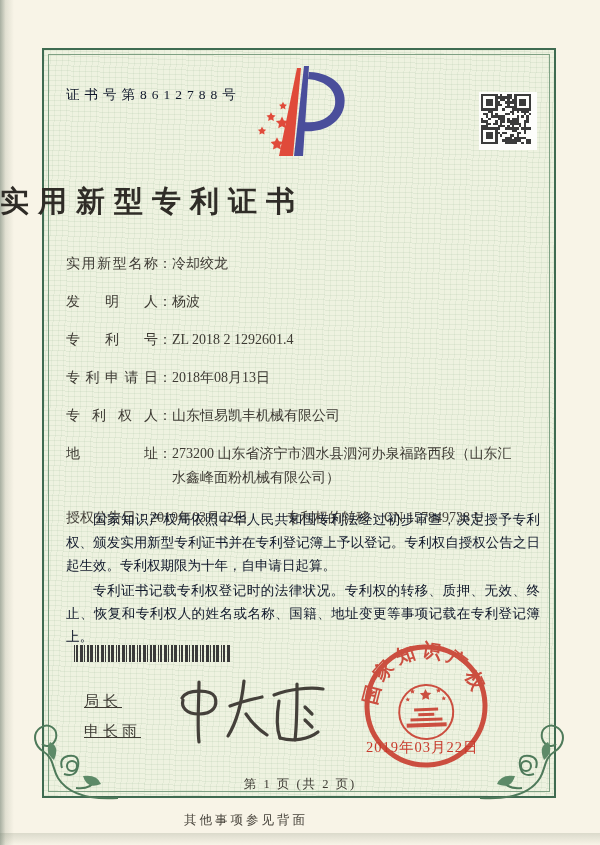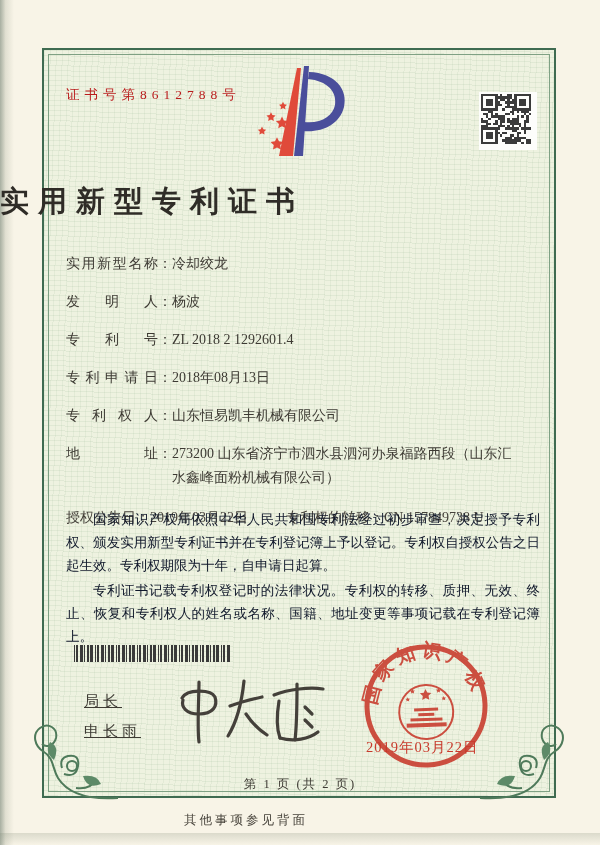--- a/index.html
+++ b/index.html
@@ -24,21 +24,21 @@
       repeating-linear-gradient(92deg, rgba(125,165,125,.10) 0 1px, rgba(0,0,0,0) 1px 6px),
       repeating-linear-gradient(2deg, rgba(125,165,125,.12) 0 1px, rgba(0,0,0,0) 1px 5px),
       #eef2e0;
   }
   .cert-inner{
     position:absolute;left:4px;top:4px;right:4px;bottom:4px;
     border:1px solid #7fa184;
   }
   .cert-number{
     position:absolute;left:66px;top:86px;
-    font-size:13.5px;letter-spacing:5px;color:#b91c1c;
+    font-size:13.5px;letter-spacing:5px;color:#0f172a;
   }
   .logo-wrap{position:absolute;left:252px;top:60px;width:100px;height:108px;}
   .qr-wrap{position:absolute;left:479px;top:92px;width:54px;height:54px;background:#fdfdfb;padding:2px;}
   .title{
     position:absolute;left:0;top:182px;width:600px;text-align:left;
     font-size:29px;font-weight:600;letter-spacing:9px;color:#2f2c27;
   }
   .fields{position:absolute;left:66px;top:252px;width:476px;font-size:14px;}
   .field-row{display:flex;align-items:flex-start;margin-bottom:14px;line-height:24px;}
   .field-label{

